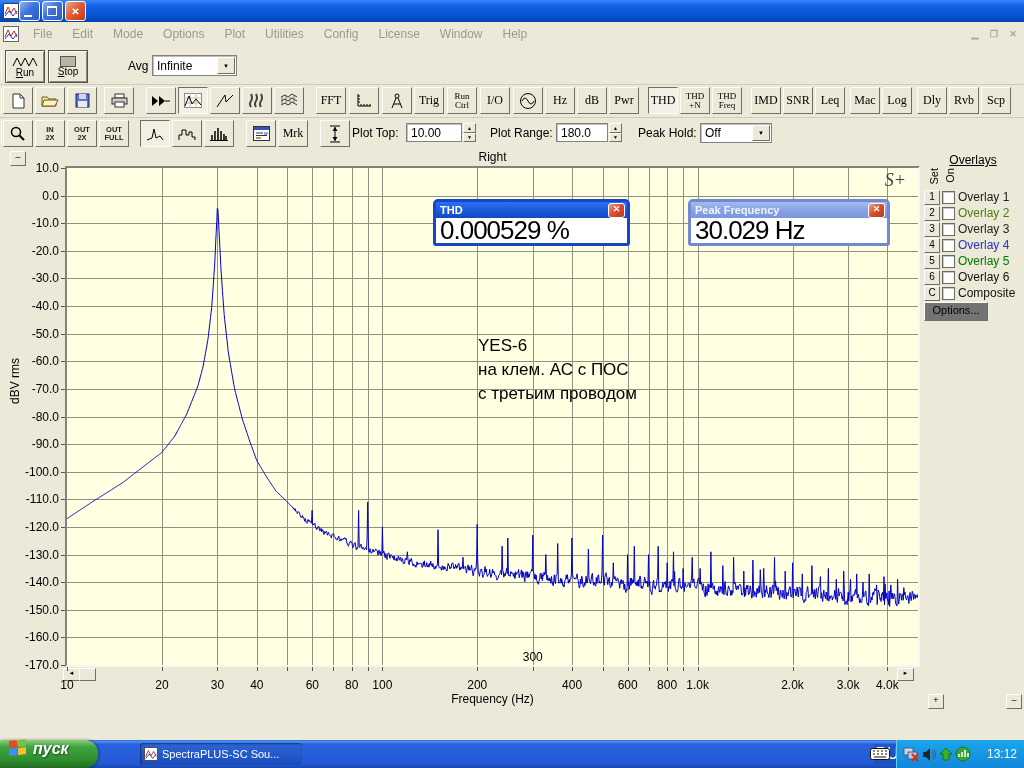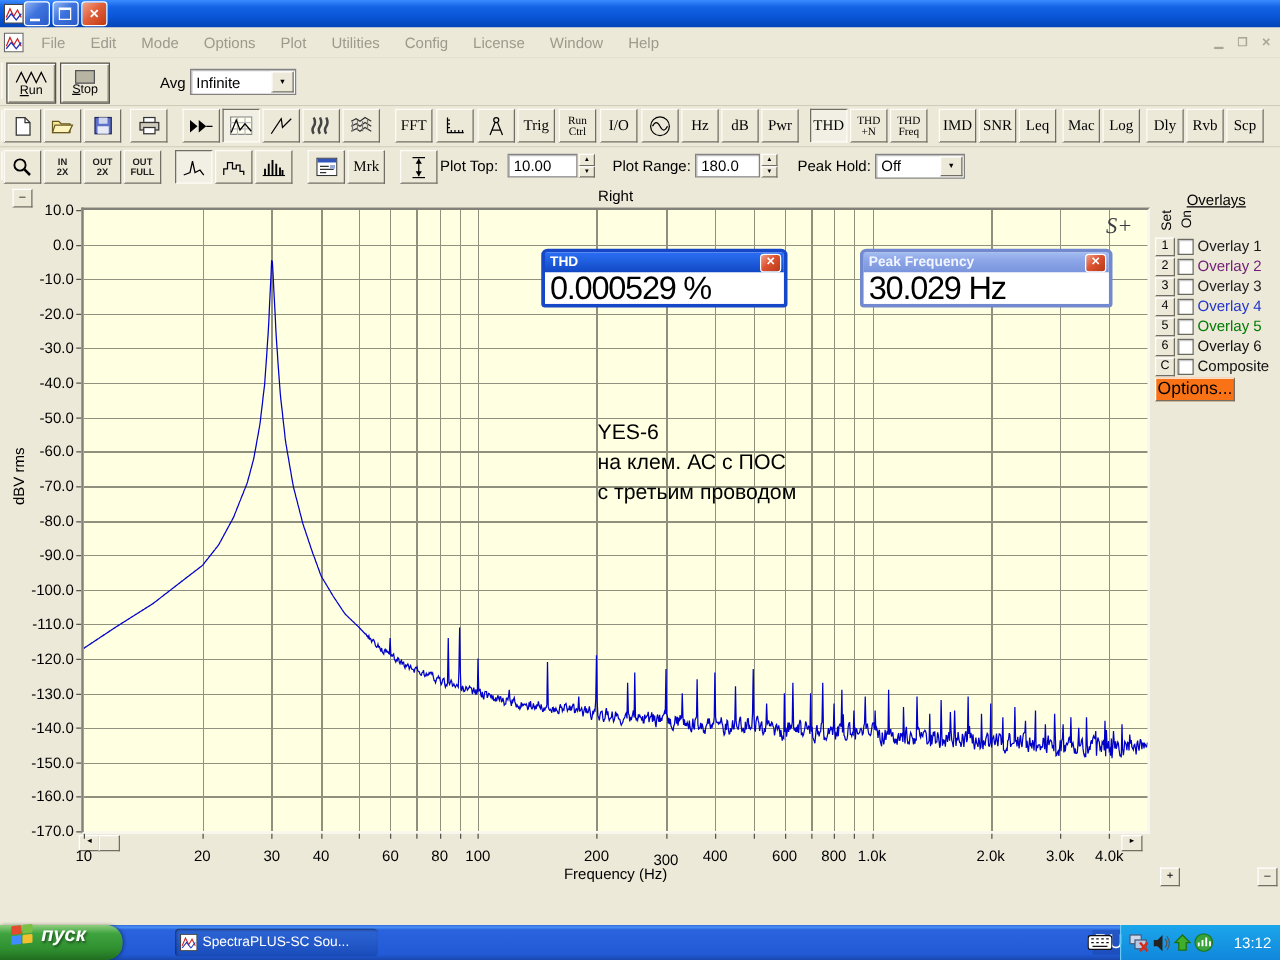--- a/index.html
+++ b/index.html
@@ -85,22 +85,22 @@
   
   #overlays{position:absolute;left:922px;top:2px;width:102px;height:178px;font-size:12px;}
   #ovl-title{position:absolute;left:0;top:3px;width:100%;text-align:center;text-decoration:underline;color:#000;}
   .ovl-rot{position:absolute;writing-mode:vertical-rl;transform:rotate(180deg);font-size:11px;color:#000;}
   .ovl-row{position:absolute;left:0;width:100%;height:15px;}
   .ovl-num{position:absolute;left:2px;top:0;width:14px;height:13px;background:#ece9d8;border:1px solid;
     border-color:#fff #716f64 #716f64 #fff;font-size:10px;line-height:12px;text-align:center;color:#000;}
   .ovl-check{position:absolute;left:20px;top:1px;width:11px;height:11px;background:#fff;border:1px solid #6a6a60;
     box-shadow:inset 1px 1px 0 rgba(80,80,80,.3);}
   .ovl-label{position:absolute;left:36px;top:0;font-size:12px;line-height:14px;}
-  #ovl-options{position:absolute;left:2px;top:152px;width:62px;height:17px;background:#f97316;border:1px solid;
-    border-color:#fff #716f64 #716f64 #fff;font-size:14px;text-align:center;line-height:15px;color:#000;}
+  #ovl-options{position:absolute;left:2px;top:152px;width:62px;height:17px;background:#737373;border:1px solid;
+    border-color:#fff #716f64 #716f64 #fff;font-size:11px;text-align:center;line-height:15px;color:#000;}
   
   #statusbar{position:absolute;left:0;top:710px;width:1024px;height:26px;background:#ece9d8;
     border-top:1px solid #fff;display:flex;align-items:center;padding-left:2px;box-sizing:border-box;}
   .sb-panel{height:17px;margin-right:4px;border:1px solid;border-color:#9a988a #fff #fff #9a988a;
     font-size:11px;line-height:16px;padding-left:5px;color:#000;box-sizing:border-box;}
   .sb-fill{flex:1;margin-right:2px;}
   
   #taskbar{position:absolute;left:0;top:740px;width:1024px;height:28px;
     background:linear-gradient(180deg,#3168d9 0%,#4993f5 6%,#2a63dd 14%,#215ad4 85%,#1947ad 100%);}
   #start-btn{position:absolute;left:0;top:0;width:98px;height:28px;border-radius:0 13px 13px 0;
@@ -400,21 +400,21 @@
       <div id="ovl-rows"></div>
       <div id="ovl-options">Options...</div>
     <div class="ovl-row" style="top: 40px;">
           <div class="ovl-num">1</div>
           <div class="ovl-check"></div>
           <div class="ovl-label" style="color: rgb(26, 26, 26);">Overlay 1</div>
         </div>
         <div class="ovl-row" style="top: 56px;">
           <div class="ovl-num">2</div>
           <div class="ovl-check"></div>
-          <div class="ovl-label" style="color: #701a75;">Overlay 2</div>
+          <div class="ovl-label" style="color: #4d7c0f;">Overlay 2</div>
         </div>
         <div class="ovl-row" style="top: 72px;">
           <div class="ovl-num">3</div>
           <div class="ovl-check"></div>
           <div class="ovl-label" style="color: rgb(34, 34, 34);">Overlay 3</div>
         </div>
         <div class="ovl-row" style="top: 88px;">
           <div class="ovl-num">4</div>
           <div class="ovl-check"></div>
           <div class="ovl-label" style="color: rgb(34, 51, 204);">Overlay 4</div>
@@ -436,21 +436,21 @@
         </div>
       </div>
   <div class="xlab" style="left: 45px; top: 530px;">10</div>
       <div class="xlab" style="left: 139.916px; top: 530px;">20</div>
       <div class="xlab" style="left: 195.439px; top: 530px;">30</div>
       <div class="xlab" style="left: 234.833px; top: 530px;">40</div>
       <div class="xlab" style="left: 290.355px; top: 530px;">60</div>
       <div class="xlab" style="left: 329.749px; top: 530px;">80</div>
       <div class="xlab" style="left: 360.305px; top: 530px;">100</div>
       <div class="xlab" style="left: 455.222px; top: 530px;">200</div>
-      <div class="xlab" style="left: 510.744px; top: 533px;">300</div>
+      <div class="xlab" style="left: 510.744px; top: 502px;">300</div>
       <div class="xlab" style="left: 550.138px; top: 530px;">400</div>
       <div class="xlab" style="left: 605.661px; top: 530px;">600</div>
       <div class="xlab" style="left: 645.055px; top: 530px;">800</div>
       <div class="xlab" style="left: 675.611px; top: 530px;">1.0k</div>
       <div class="xlab" style="left: 770.527px; top: 530px;">2.0k</div>
       <div class="xlab" style="left: 826.05px; top: 530px;">3.0k</div>
       <div class="xlab" style="left: 865.444px; top: 530px;">4.0k</div>
       <div class="xtick" style="left: 67px; top: 519px;"></div>
       <div class="xtick" style="left: 162px; top: 519px;"></div>
       <div class="xtick" style="left: 217px; top: 519px;"></div>

